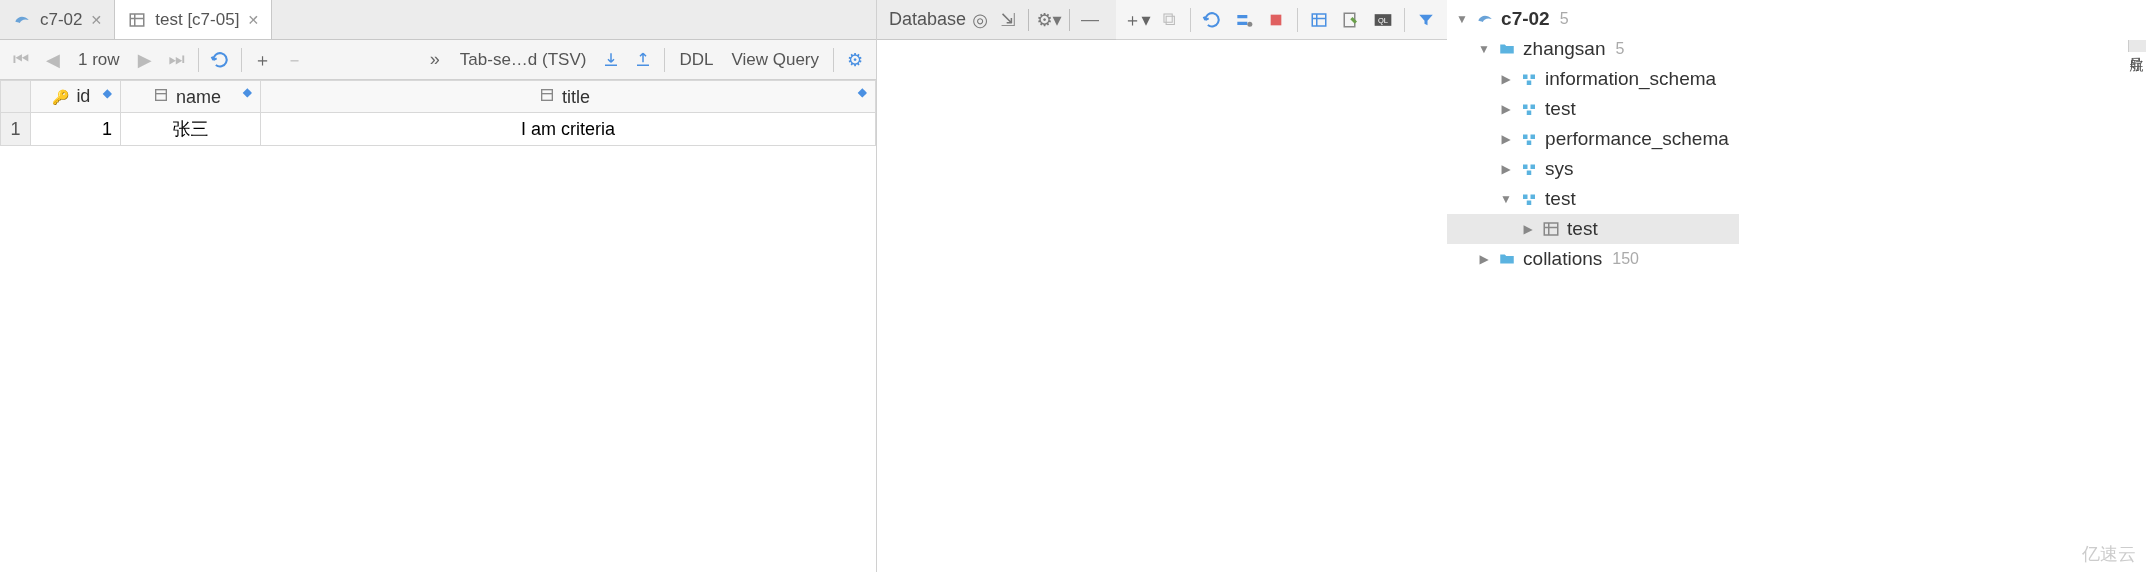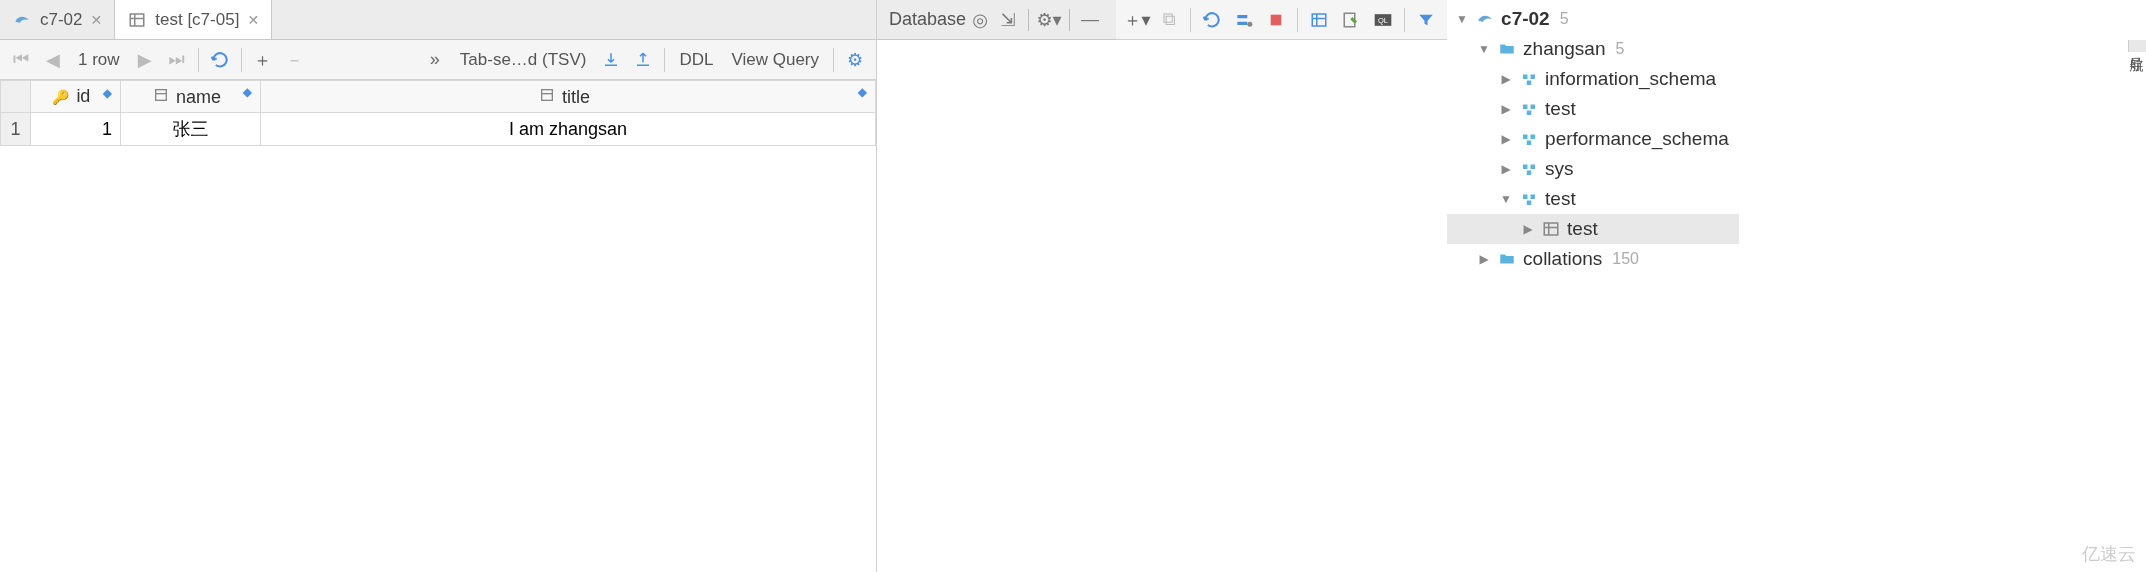--- a/index.html
+++ b/index.html
@@ -140,21 +140,21 @@
           <span>title</span>
           <span class="sort">◆</span>
         </th>
       </tr>
     </thead>
     <tbody>
       <tr>
         <td class="rownum">1</td>
         <td class="col-id" style="text-align:right">1</td>
         <td class="col-name">张三</td>
-        <td>I am zhangsan</td>
+        <td>I am criteria</td>
       </tr>
     </tbody>
   </table>
 </div>
 
 <div class="right-panel">
   <div class="panel-header">
     <span class="title">Database</span>
     <span class="hdr-btn">◎</span>
     <span class="hdr-btn">⇲</span>

